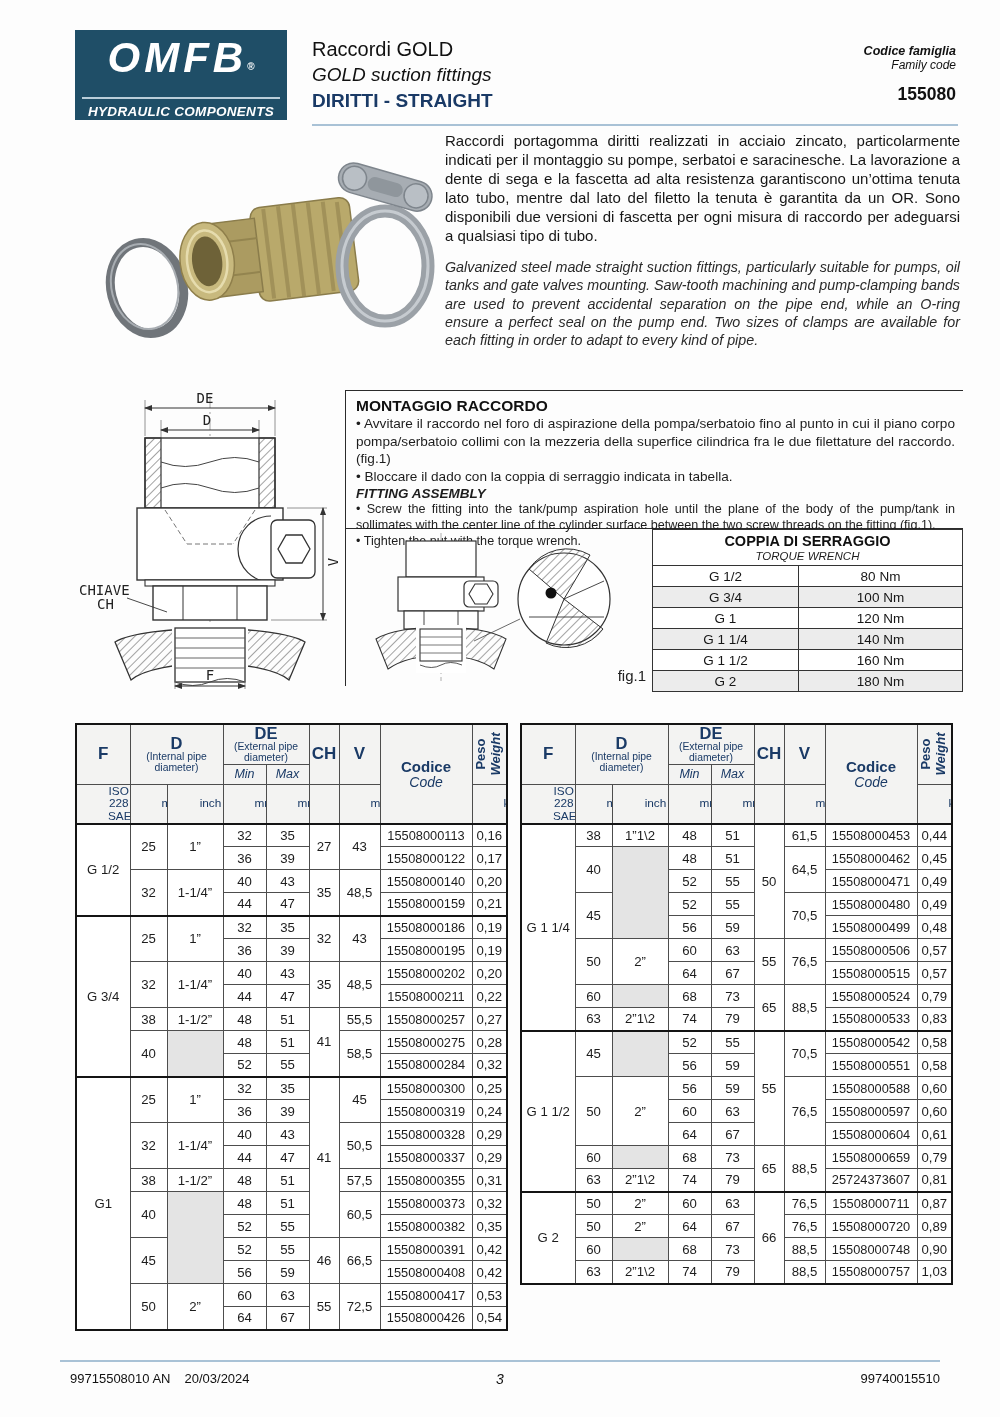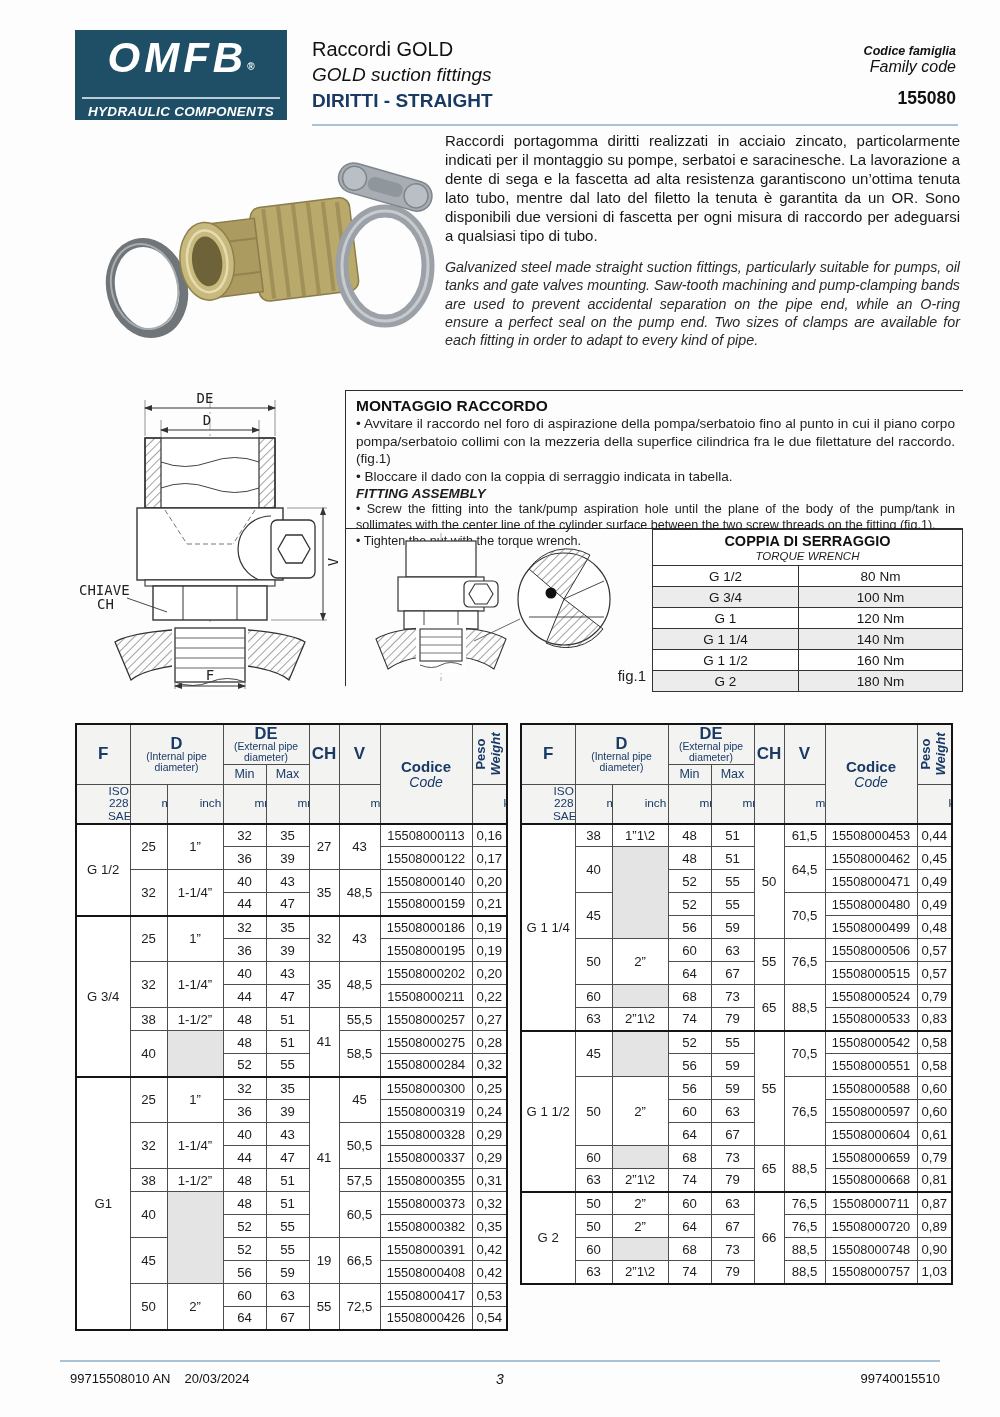--- a/index.html
+++ b/index.html
@@ -23,21 +23,21 @@
   .logo-reg{font-size:10px;font-style:normal;letter-spacing:0;vertical-align:2px;}
   .logo-sep{border-top:2px solid #b9cdd9;margin:2px 7px 0 7px;}
   .logo-tag{font-size:13.5px;font-style:italic;font-weight:bold;text-align:center;padding-top:5px;letter-spacing:.3px;}
   .titleblock{position:absolute;left:312px;top:36px;line-height:26px;}
   .t1{font-size:20px;color:#111;}
   .t2{font-size:19px;font-style:italic;color:#111;}
   .t3{font-size:19px;font-weight:bold;color:var(--navy);}
   .rule1{position:absolute;left:312px;top:124px;width:646px;height:2px;background:var(--ruleblue);}
   .family{position:absolute;right:44px;top:44px;text-align:right;color:#111;}
   .f1{font-size:12.5px;font-weight:bold;font-style:italic;}
-  .f2{font-size:16px;font-style:italic;}
+  .f2{font-size:12px;font-style:italic;}
   .f3{font-size:17.5px;font-weight:bold;margin-top:12px;}
   
   .intro-it{position:absolute;left:445px;top:131px;width:515px;font-size:15px;line-height:1.27;text-align:justify;color:#161616;}
   .intro-en{position:absolute;left:445px;top:258px;width:515px;font-size:14.3px;line-height:1.28;font-style:italic;text-align:justify;color:#2a2a2a;}
   
   .asmbox{position:absolute;left:345px;top:390px;width:618px;height:296px;border-top:1.5px solid #2b2b2b;border-left:1.5px solid #2b2b2b;}
   .asmtext{padding:6px 8px 12px 10px;height:138px;border-bottom:1.2px solid #2b2b2b;}
   .asm-t1{font-size:15.5px;font-weight:bold;color:#101010;}
   .asm-b{font-size:13.6px;line-height:1.3;text-align:justify;}
   .asm-t2{font-size:13.5px;font-weight:bold;font-style:italic;}
@@ -55,21 +55,21 @@
   
   .spec{position:absolute;border-collapse:collapse;table-layout:fixed;width:431px;background:#fff;border:2px solid var(--strong);}
   .spec th,.spec td{border:1px solid var(--bline);text-align:center;vertical-align:middle;padding:0;overflow:hidden;}
   .spec thead th{background:#f3f3f2;color:var(--navy);}
   .col-f{width:54px;}.col-dmm{width:37px;}.col-din{width:56px;}.col-min{width:43px;}.col-max{width:43px;}
   .col-ch{width:30px;}.col-v{width:41px;}.col-cod{width:92px;}.col-kg{width:35px;}
   .hr1{height:37px;}.hr2{height:20px;}.hr3{height:29px;}
   .th-big{font-size:17px;font-weight:bold;}
   .th-title{font-size:16.5px;font-weight:bold;line-height:1.05;}
   .th-sub{font-size:10.4px;font-weight:normal;line-height:1.02;}
-  .hr2 th{font-size:12.5px;font-weight:normal;}
+  .hr2 th{font-size:12.5px;font-weight:normal;font-style:italic;}
   .hr3 th{font-size:11.8px;font-weight:normal;line-height:1.08;padding-left:31px;}
   .cod1{font-size:15px;font-weight:bold;line-height:1.15;}
   .cod2{font-size:14px;font-style:italic;font-weight:normal;line-height:1.1;}
   .th-peso{position:relative;}
   .rot{position:absolute;left:50%;top:50%;transform:translate(-50%,-50%) rotate(-90deg);width:80px;font-size:13px;line-height:1.12;text-align:center;}
   .p1{font-weight:bold;}.p2{font-style:italic;}
   .spec td{font-size:13.2px;height:23px;color:var(--ink);}
   .spec td.col-cod{font-size:12.8px;}
   .spec td.shade{background:var(--shade);}
   .spec tr.g td{border-top:2px solid var(--strong);}
@@ -489,21 +489,21 @@
         <tr>
           <td class="col-min">52</td>
           <td class="col-max">55</td>
           <td class="col-cod">15508000382</td>
           <td class="col-kg">0,35</td>
         </tr>
         <tr>
           <td class="col-dmm" rowspan="2">45</td>
           <td class="col-min">52</td>
           <td class="col-max">55</td>
-          <td class="col-ch" rowspan="2">19</td>
+          <td class="col-ch" rowspan="2">46</td>
           <td class="col-v" rowspan="2">66,5</td>
           <td class="col-cod">15508000391</td>
           <td class="col-kg">0,42</td>
         </tr>
         <tr>
           <td class="col-min">56</td>
           <td class="col-max">59</td>
           <td class="col-cod">15508000408</td>
           <td class="col-kg">0,42</td>
         </tr>
@@ -695,21 +695,21 @@
           <td class="col-ch" rowspan="2">65</td>
           <td class="col-v" rowspan="2">88,5</td>
           <td class="col-cod">15508000659</td>
           <td class="col-kg">0,79</td>
         </tr>
         <tr>
           <td class="col-dmm">63</td>
           <td class="col-din">2”1\2</td>
           <td class="col-min">74</td>
           <td class="col-max">79</td>
-          <td class="col-cod">15508000668</td>
+          <td class="col-cod">25724373607</td>
           <td class="col-kg">0,81</td>
         </tr>
         <tr class="g">
           <td class="col-f" rowspan="4">G 2</td>
           <td class="col-dmm">50</td>
           <td class="col-din">2”</td>
           <td class="col-min">60</td>
           <td class="col-max">63</td>
           <td class="col-ch" rowspan="4">66</td>
           <td class="col-v">76,5</td>

